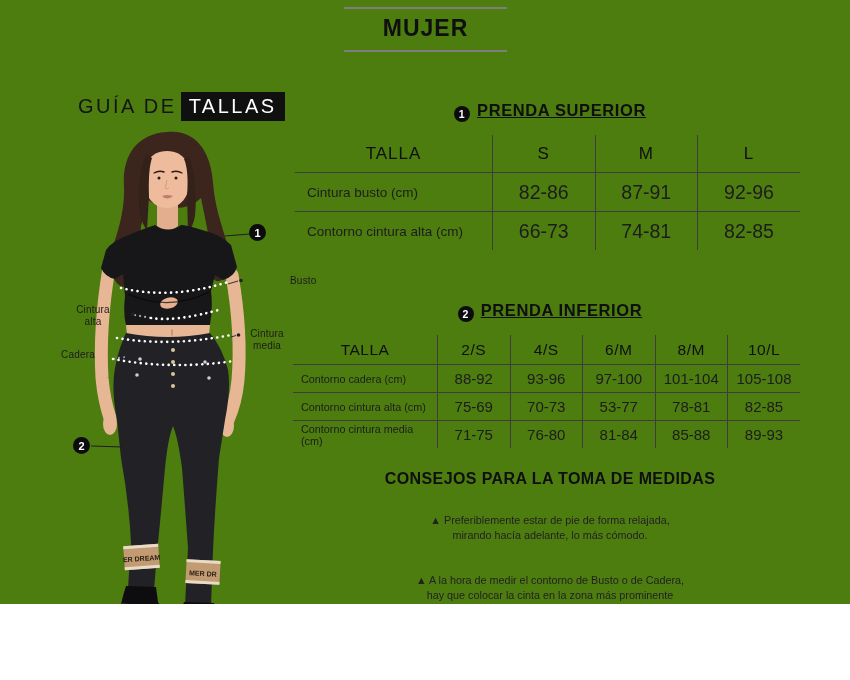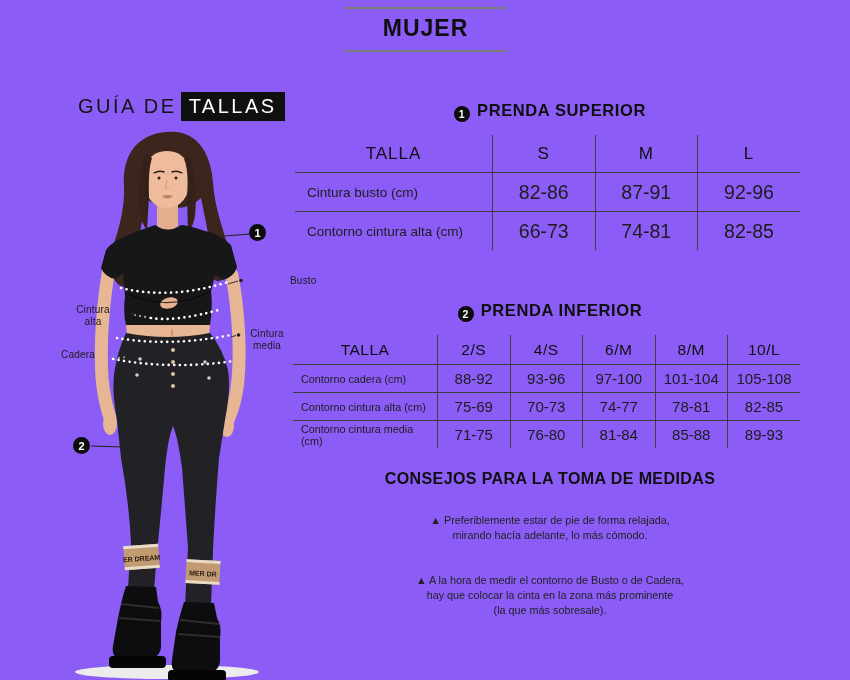--- a/index.html
+++ b/index.html
@@ -1,38 +1,38 @@
 <!DOCTYPE html>
 <html><head>
 <meta charset="utf-8">
 <style>
   html,body{margin:0;padding:0;}
   body{width:850px;height:680px;background:#fff;font-family:"Liberation Sans",sans-serif;color:#1b1b1b;}
-  #page{position:relative;width:850px;height:680px;background:#8b5cf6;overflow:hidden;}
+  #page{position:relative;width:850px;height:604px;background:#4d7c0f;overflow:hidden;}
 
   
   .mujer-header{position:absolute;left:344px;top:7px;width:163px;text-align:center;
     border-top:2px solid #7e7e7e;border-bottom:2px solid #7e7e7e;padding:6px 0 8px;}
   .mujer-header h1{margin:0;font-size:23px;font-weight:700;letter-spacing:1px;color:#0f0f0f;}
 
   
   .guide-title{position:absolute;left:78px;top:95px;font-size:20px;letter-spacing:2.5px;color:#151515;white-space:nowrap;}
   .guide-title .hl{background:#101010;color:#fff;padding:3px 8px 4px;margin-left:4px;}
 
   .figure-wrap{position:absolute;left:25px;top:128px;width:270px;height:552px;}
   .figure-wrap svg{position:absolute;left:0;top:0;}
 
   .fig-label{position:absolute;font-size:10px;line-height:1.18;color:#1c1c1c;letter-spacing:.2px;}
   .fig-label.center{text-align:center;}
   .marker{position:absolute;width:17px;height:17px;border-radius:50%;background:#0c0c0c;color:#fff;
     font-size:11px;font-weight:700;display:flex;align-items:center;justify-content:center;}
 
   
   .section-header{position:absolute;left:295px;width:510px;text-align:center;font-size:16.5px;
-    font-weight:700;letter-spacing:.6px;color:#0f0f0f;white-space:nowrap;}
+    font-weight:700;letter-spacing:.6px;color:#0f0f0f;white-space:nowrap;text-decoration:underline;}
   .badge{display:inline-flex;width:16px;height:16px;border-radius:50%;background:#0c0c0c;color:#fff;
     font-size:10.5px;font-weight:700;align-items:center;justify-content:center;margin-right:7px;
     position:relative;top:2px;}
 
   table.size-table{position:absolute;border-collapse:collapse;table-layout:fixed;}
   table.size-table th,table.size-table td{padding:0;text-align:center;vertical-align:middle;}
   table.size-table th{font-weight:400;color:#0f0f0f;}
   table.size-table th:not(:first-child),table.size-table td:not(:first-child){border-left:1.3px solid #3d3d3d;}
   table.size-table thead th{border-bottom:1.3px solid #3d3d3d;}
   table.size-table tbody tr:not(:last-child) td{border-bottom:1.3px solid #3d3d3d;}
@@ -223,21 +223,21 @@
           <td class="row-value">88-92</td>
           <td class="row-value">93-96</td>
           <td class="row-value">97-100</td>
           <td class="row-value">101-104</td>
           <td class="row-value">105-108</td>
         </tr>
         <tr>
           <td class="row-label">Contorno cintura alta (cm)</td>
           <td class="row-value">75-69</td>
           <td class="row-value">70-73</td>
-          <td class="row-value">74-77</td>
+          <td class="row-value">53-77</td>
           <td class="row-value">78-81</td>
           <td class="row-value">82-85</td>
         </tr>
         <tr>
           <td class="row-label">Contorno cintura media (cm)</td>
           <td class="row-value">71-75</td>
           <td class="row-value">76-80</td>
           <td class="row-value">81-84</td>
           <td class="row-value">85-88</td>
           <td class="row-value">89-93</td>

